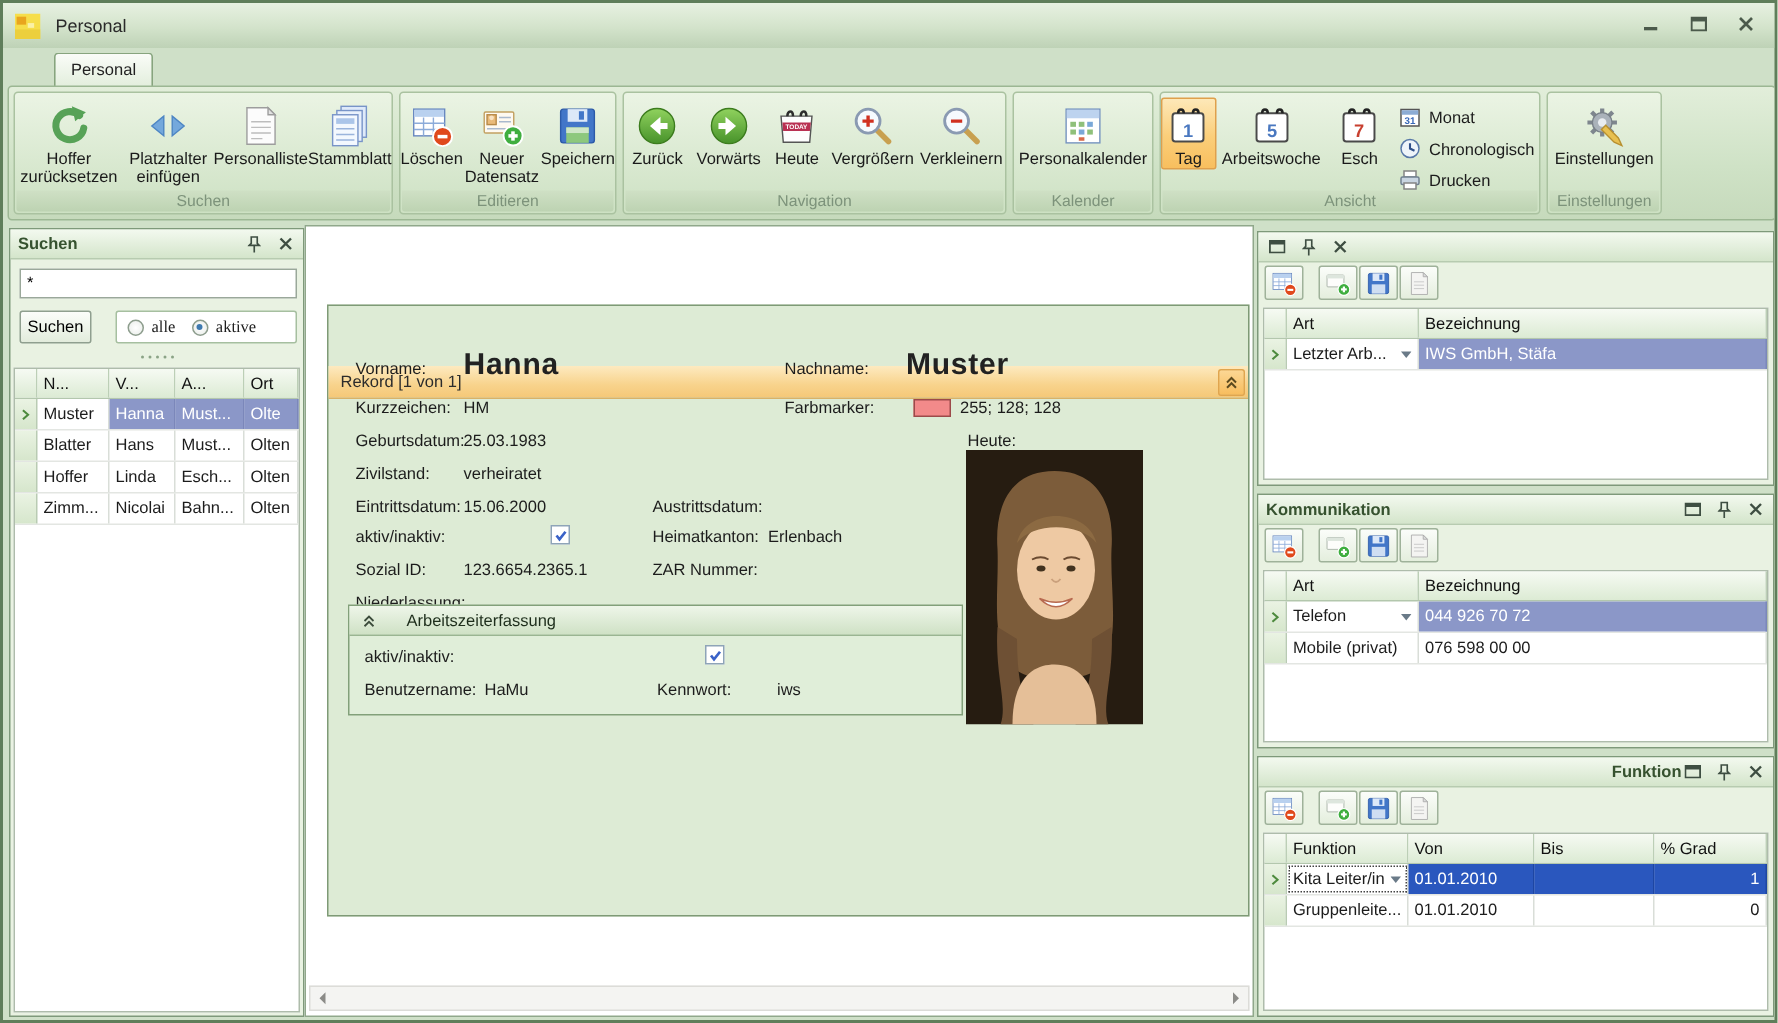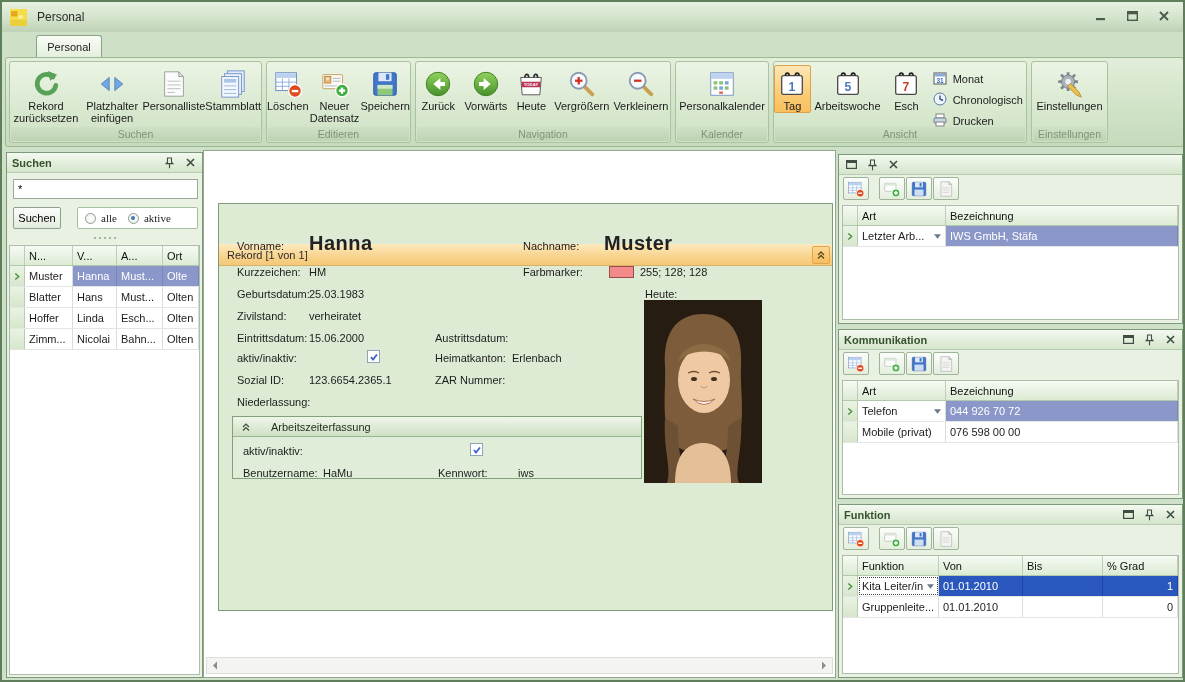--- a/index.html
+++ b/index.html
@@ -99,21 +99,21 @@
   .section { position:absolute; border:1px solid #82a07a; background:#e0eed9; }
   .sechead { height:20px; background:linear-gradient(#eef6e9,#cfe1c5); border-bottom:1px solid #9ab592;
     display:flex; align-items:center; padding:0 8px; gap:20px; color:#1e2e1c; }
   .photo { position:absolute; left:425px; top:96px; width:118px; height:183px; }
 
   .hscroll { position:absolute; left:2px; right:2px; bottom:3px; height:17px; background:#f4f4f2;
     border:1px solid #dcdcd8; display:flex; justify-content:space-between; align-items:center; }
   .harrow { width:16px; height:15px; display:flex; align-items:center; justify-content:center; }
   .hgpanel { left:836px; top:152px; width:345px; height:170px; }
   .kompanel { left:836px; top:327px; width:345px; height:170px; }
-  .funpanel { left:836px; top:502px; width:345px; height:174px; }
+  .funpanel { left:836px; top:502px; width:345px; height:174px;text-align:right; }
   .grid2 { left:3px; right:3px; top:50px; bottom:3px; }
   .ddarrow { margin-left:4px; flex:none; }
 </style>
 </head>
 <body>
 
 <div class="app">
 
   <div class="titlebar">
     <svg class="appicon" viewBox="0 0 16 16">
@@ -153,21 +153,21 @@
 
     <div class="rgroup" style="width:253px">
       <div class="rbtns">
         <div class="rbtn" style="width:76px">
           <span class="ric">
               <svg class="i30" viewBox="0 0 32 32">
                 <path d="M23.5 8.5 A10 10 0 1 0 26.5 17.5" fill="none" stroke="#57a257" stroke-width="5" stroke-linecap="round"></path>
                 <path d="M18 2 l10 4.2 -7.6 6.4 z" fill="#57a257"></path>
               </svg>
             </span>
-          <span class="rlabel">Rekord zurücksetzen</span>
+          <span class="rlabel">Hoffer zurücksetzen</span>
         </div>
         <div class="rbtn" style="width:64px">
           <span class="ric">
               <svg class="i30" viewBox="0 0 32 32">
                 <path d="M13 9 L4.5 16 L13 23 Z" fill="#74a8dc" stroke="#4e86c4"></path>
                 <path d="M19 9 L27.5 16 L19 23 Z" fill="#74a8dc" stroke="#4e86c4"></path>
               </svg>
             </span>
           <span class="rlabel">Platzhalter einfügen</span>
         </div>
@@ -578,21 +578,21 @@
         <path d="M31 183 C31 152 45 143 59 143 C73 143 87 152 87 183 Z" fill="#e5bf98"></path>
         <ellipse cx="60" cy="80" rx="26" ry="33" fill="#eec9a3"></ellipse>
         <path d="M34 62 C39 38 81 38 87 62 C76 48 44 48 34 62 Z" fill="#8c6a42"></path>
         <ellipse cx="50" cy="79" rx="3" ry="2" fill="#42321f"></ellipse>
         <ellipse cx="70" cy="79" rx="3" ry="2" fill="#42321f"></ellipse>
         <path d="M44 73 Q50 70 55 73 M65 73 Q70 70 76 73" stroke="#6a4a30" stroke-width="1.3" fill="none"></path>
         <path d="M57 86 Q60 90 63 86" stroke="#caa07c" stroke-width="1.2" fill="none"></path>
         <path d="M49 99 Q60 110 71 99 Q60 104 49 99 Z" fill="#fff" stroke="#b86a50" stroke-width="1"></path>
       </svg>
 
-      <div class="section" style="left:13px;top:212px;width:410px;height:63px">
+      <div class="section" style="left:13px;top:199px;width:410px;height:74px">
         <div class="sechead">
           <svg width="10" height="10" viewBox="0 0 10 10">
               <path d="M2 5 L5 2 L8 5 M2 8.5 L5 5.5 L8 8.5" fill="none" stroke="#3c4c3c" stroke-width="1.2"></path>
             </svg>
           <span>Arbeitszeiterfassung</span>
         </div>
         <span class="flabel" style="left:10px;top:28px">aktiv/inaktiv:</span>
         <span class="cb" style="left:237px;top:26px">
             <svg width="10" height="10" viewBox="0 0 10 10">
               <path d="M2 5 L4 7.5 L8 2.5" stroke="#3a62c8" stroke-width="1.8" fill="none"></path>

